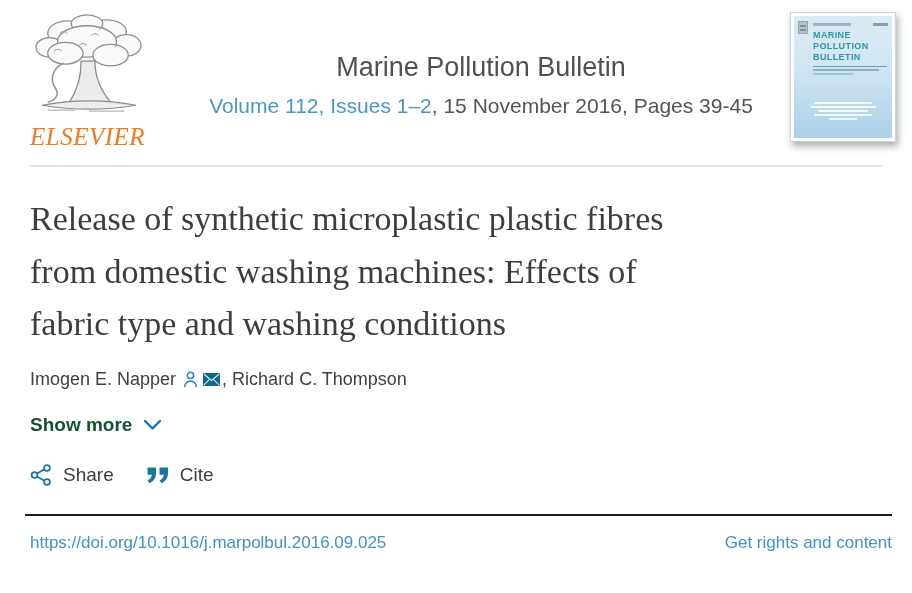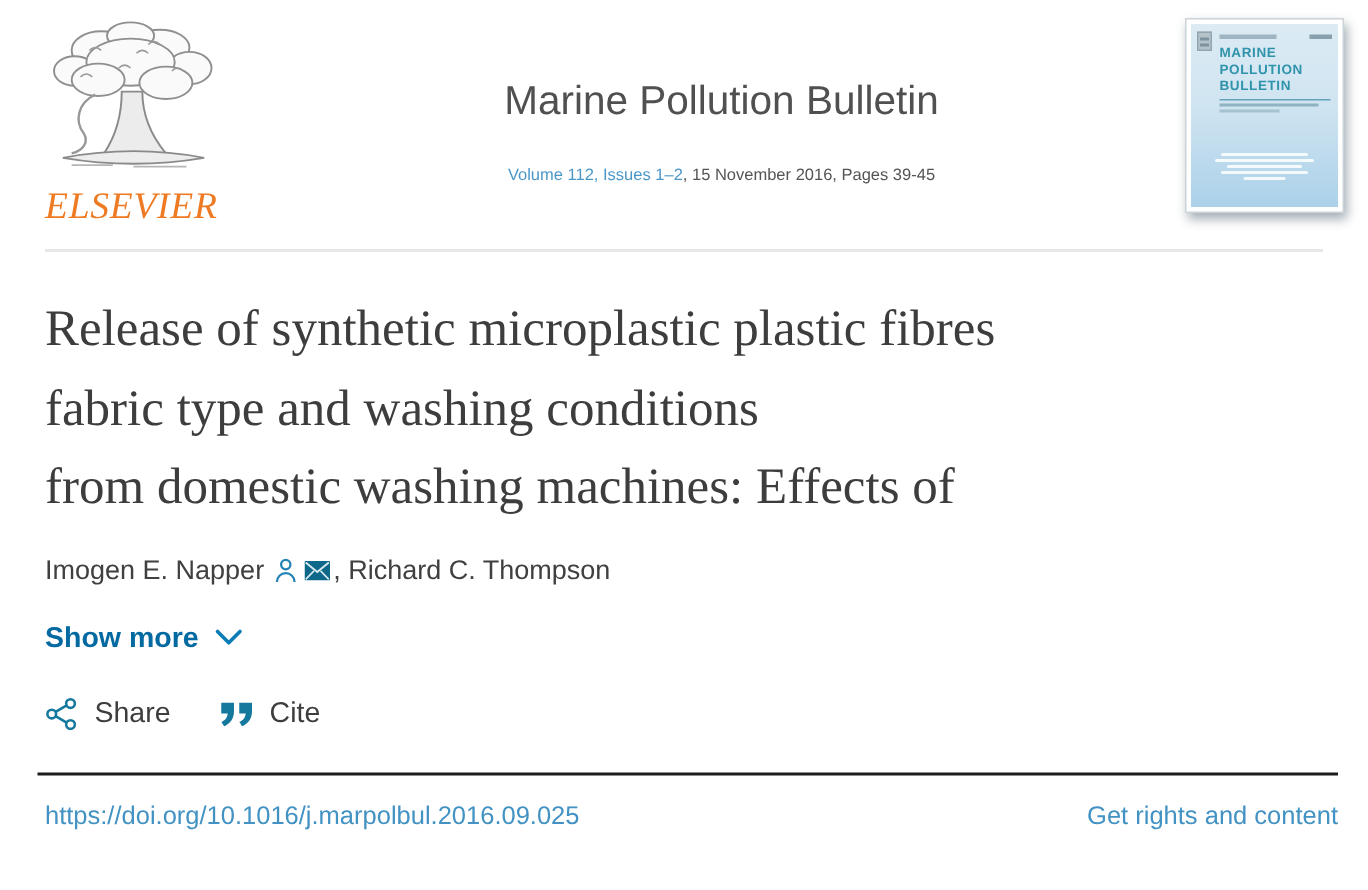--- a/index.html
+++ b/index.html
@@ -14,21 +14,21 @@
   
   .header { display: flex; align-items: flex-start; padding: 12px 16px 0 30px; }
   .logo-block { flex: none; width: 142px; text-align: left; cursor: pointer; font-style: italic; }
   .logo-wordmark {
     font-family: "Liberation Serif", serif;
     font-size: 25px; color: #ee7b23; letter-spacing: 0.5px;
     margin-top: 1px; white-space: nowrap;
   }
   .header-center { flex: 1 1 auto; text-align: center; padding-top: 40px; }
   .journal-title { font-size: 27px; color: #505050; font-weight: 400; cursor: pointer; }
-  .volume-line { margin-top: 28px; font-size: 11px; color: #545454; }
+  .volume-line { margin-top: 11px; font-size: 21px; color: #545454; }
   .volume-link { color: #4a97c6; cursor: pointer; text-decoration: none; }
 
   
   .cover {
     flex: none; width: 106px; height: 130px;
     background: #fff; border: 1px solid #cdd4d9;
     padding: 3px; margin-top: 0;
     box-shadow: 2px 4px 7px rgba(50, 70, 85, 0.45);
     cursor: pointer;
   }
@@ -69,21 +69,21 @@
   }
   .article-title span { display: block; }
 
   .authors-row { margin-top: 18px; font-size: 18px; color: #404040; display: flex; align-items: center; }
   .author-name { cursor: pointer; }
   .author-icons { display: inline-flex; align-items: center; margin: 0 2px 0 7px; gap: 5px; }
   .author-icons svg { display: block; cursor: pointer; }
 
   .show-more {
     margin-top: 24px; display: inline-flex; align-items: center; gap: 11px;
-    font-size: 19px; font-weight: bold; color: #0369a1; cursor: pointer;
+    font-size: 19px; font-weight: bold; color: #14532d; cursor: pointer;
     background: none; border: none; font-family: inherit; padding: 0;
   }
 
   .actions-row { margin-top: 28px; display: flex; gap: 33px; }
   .action {
     display: inline-flex; align-items: center; gap: 11px;
     font-size: 19px; color: #3d3d3d; cursor: pointer;
     background: none; border: none; font-family: inherit; padding: 0;
   }
   .action svg { display: block; }
@@ -153,22 +153,22 @@
       </div>
     </div>
   </div>
 </div>
 
 <div class="divider-light"></div>
 
 <div class="main">
   <h1 class="article-title">
       <span>Release of synthetic microplastic plastic fibres</span>
+      <span>from domestic washing machines: Effects of</span>
       <span>fabric type and washing conditions</span>
-      <span>from domestic washing machines: Effects of</span>
     </h1>
 
   <div class="authors-row">
     <span class="author-name">Imogen E. Napper</span>
     <span class="author-icons">
       <span>
         <svg width="15" height="17" viewBox="0 0 15 17">
           <circle cx="7.5" cy="4.4" r="3.1" fill="none" stroke="#2283b4" stroke-width="1.5"></circle>
           <path d="M1.6 16 a5.9 5.9 0 0 1 11.8 0" fill="none" stroke="#2283b4" stroke-width="1.5"></path>
         </svg>

